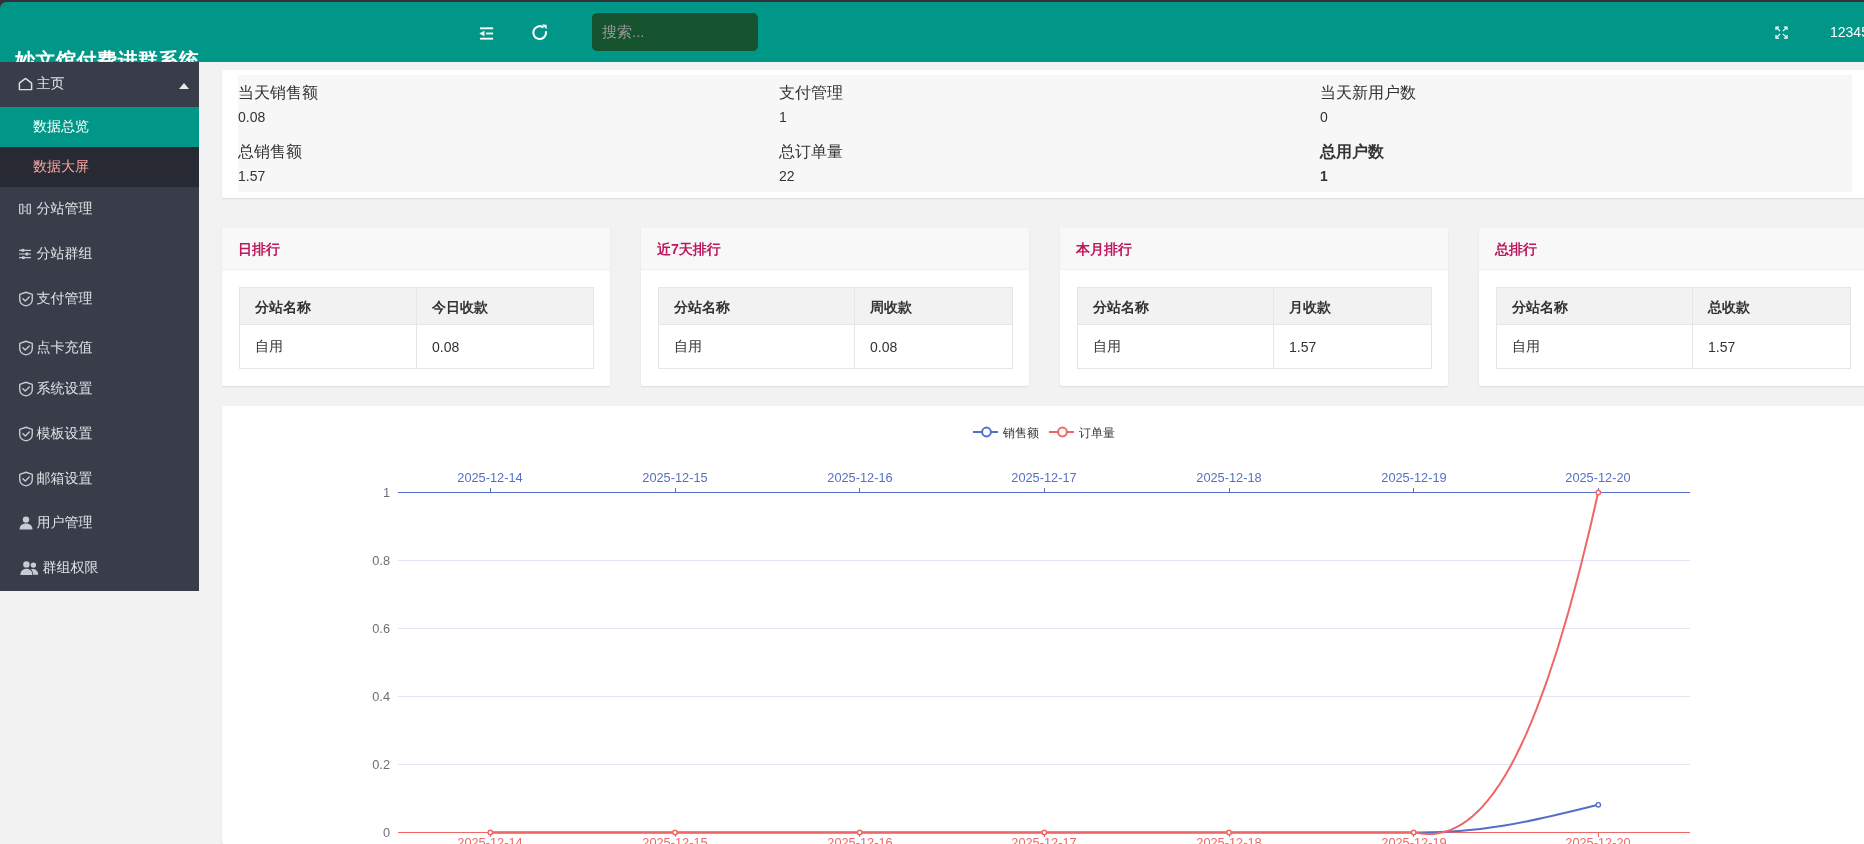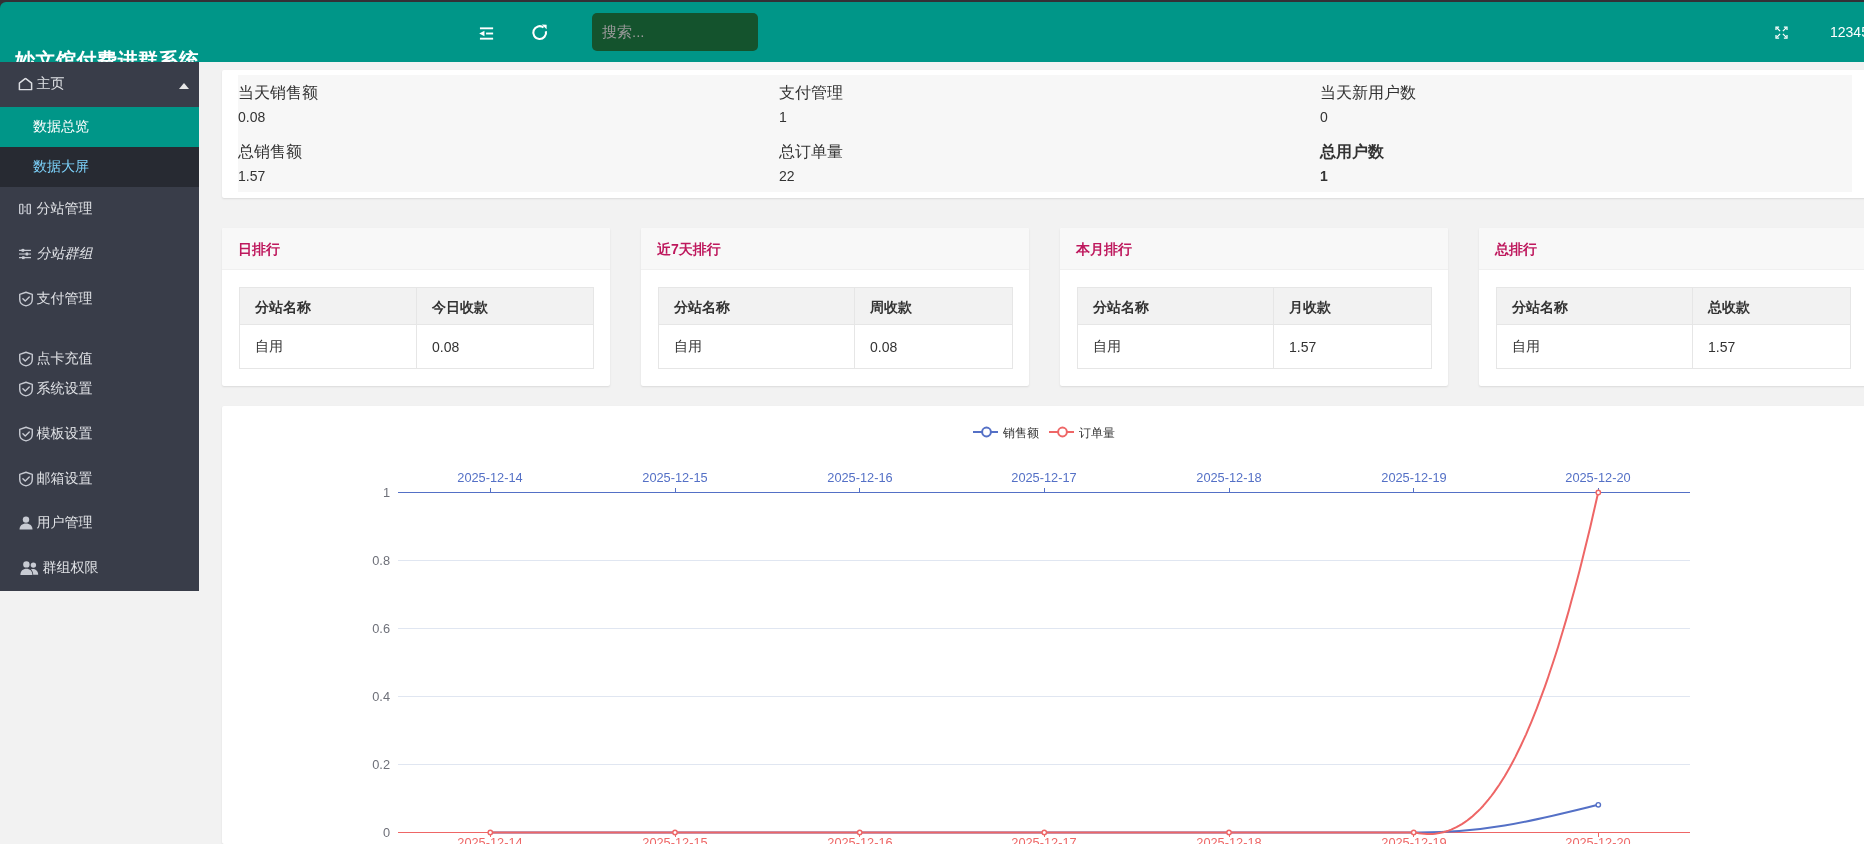--- a/index.html
+++ b/index.html
@@ -17,21 +17,21 @@
 #search span { position:absolute; left:10.5px; top:10px; font-size:15px; color:#999; }
 #fsicon { left:1775px; top:26px; }
 #uname { left:1830px; top:24px; color:#fff; font-size:14px; }
 
 
 #side { top:61.5px; left:0; width:199px; height:529px; background:#393d49; }
 .mitem { position:absolute; left:0; width:199px; height:44.9px; color:#e0e2e6; font-size:14px; }
 .mitem .txt { position:absolute; left:36.5px; top:50%; transform:translateY(-50%); }
 .mitem svg { position:absolute; left:19px; top:50%; transform:translateY(-50%); }
 #sub { position:absolute; top:45.5px; left:0; width:199px; height:80px; background:#272a32; }
-.sitem { position:absolute; left:0; width:199px; height:40px; color:#7dd3fc; font-size:14px; }
+.sitem { position:absolute; left:0; width:199px; height:40px; color:#fca5a5; font-size:14px; }
 .sitem span { position:absolute; left:33px; top:50%; transform:translateY(-50%); }
 .sitem.act { background:#009688; color:#fff; }
 #arrow { position:absolute; right:10px; top:21.2px; width:0; height:0; border-left:5.3px solid transparent; border-right:5.3px solid transparent; border-bottom:6.4px solid #e8e8e8; }
 
 
 .card { position:absolute; background:#fff; border-radius:2px; box-shadow:0 1px 2px rgba(0,0,0,.1); }
 #statcard { left:222px; top:69.5px; width:1645px; height:128px; }
 #statpanel { position:absolute; left:16px; top:5.5px; width:1614px; height:117px; background:#f7f7f7; }
 .stat { position:absolute; }
 .stat .lb { font-size:16px; color:#333; }
@@ -102,21 +102,21 @@
           <rect x="0.65" y="0.65" width="3.2" height="9.7" rx="0.8"></rect>
           <rect x="8.15" y="0.65" width="3.2" height="9.7" rx="0.8"></rect>
         </g>
         <g fill="#c8cbd3">
           <rect x="5.3" y="2.8" width="1.4" height="1.4"></rect>
           <rect x="5.3" y="6.8" width="1.4" height="1.4"></rect>
         </g>
       </svg>
     <span class="txt">分站管理</span>
   </div>
-  <div class="mitem" style="top:170.4px;font-style:italic;">
+  <div class="mitem" style="top:170.4px;">
     <svg width="12" height="11" viewBox="0 0 12 11">
         <g stroke="#c8cbd3" stroke-width="1.2" fill="none">
           <line x1="0" y1="1.8" x2="12" y2="1.8"></line>
           <line x1="0" y1="5.5" x2="12" y2="5.5"></line>
           <line x1="0" y1="9.2" x2="12" y2="9.2"></line>
         </g>
         <g fill="#c8cbd3">
           <rect x="2.6" y="0.3" width="2.6" height="3" rx="0.5"></rect>
           <rect x="6.6" y="4" width="2.6" height="3" rx="0.5"></rect>
           <rect x="3" y="7.7" width="2.6" height="3" rx="0.5"></rect>
@@ -124,21 +124,21 @@
       </svg>
     <span class="txt">分站群组</span>
   </div>
   <div class="mitem" style="top:215.2px;">
     <svg width="14" height="16" viewBox="0 0 15 16">
         <path d="M7.5,0.8 L14.2,3 L14.2,8.5 C14.2,12.2 11.5,14.5 7.5,15.3 C3.5,14.5 0.8,12.2 0.8,8.5 L0.8,3 Z" fill="none" stroke="#c8cbd3" stroke-width="1.5" stroke-linejoin="round"></path>
         <path d="M4.2,7.8 L6.7,10.2 L11,5.9" fill="none" stroke="#c8cbd3" stroke-width="1.5" stroke-linecap="round" stroke-linejoin="round"></path>
       </svg>
     <span class="txt">支付管理</span>
   </div>
-  <div class="mitem" style="top:275px;text-align:center;">
+  <div class="mitem" style="top:264px;text-align:center;">
     <svg width="14" height="16" viewBox="0 0 15 16">
         <path d="M7.5,0.8 L14.2,3 L14.2,8.5 C14.2,12.2 11.5,14.5 7.5,15.3 C3.5,14.5 0.8,12.2 0.8,8.5 L0.8,3 Z" fill="none" stroke="#c8cbd3" stroke-width="1.5" stroke-linejoin="round"></path>
         <path d="M4.2,7.8 L6.7,10.2 L11,5.9" fill="none" stroke="#c8cbd3" stroke-width="1.5" stroke-linecap="round" stroke-linejoin="round"></path>
       </svg>
     <span class="txt">点卡充值</span>
   </div>
   <div class="mitem" style="top:305px;">
     <svg width="14" height="16" viewBox="0 0 15 16">
         <path d="M7.5,0.8 L14.2,3 L14.2,8.5 C14.2,12.2 11.5,14.5 7.5,15.3 C3.5,14.5 0.8,12.2 0.8,8.5 L0.8,3 Z" fill="none" stroke="#c8cbd3" stroke-width="1.5" stroke-linejoin="round"></path>
         <path d="M4.2,7.8 L6.7,10.2 L11,5.9" fill="none" stroke="#c8cbd3" stroke-width="1.5" stroke-linecap="round" stroke-linejoin="round"></path>

